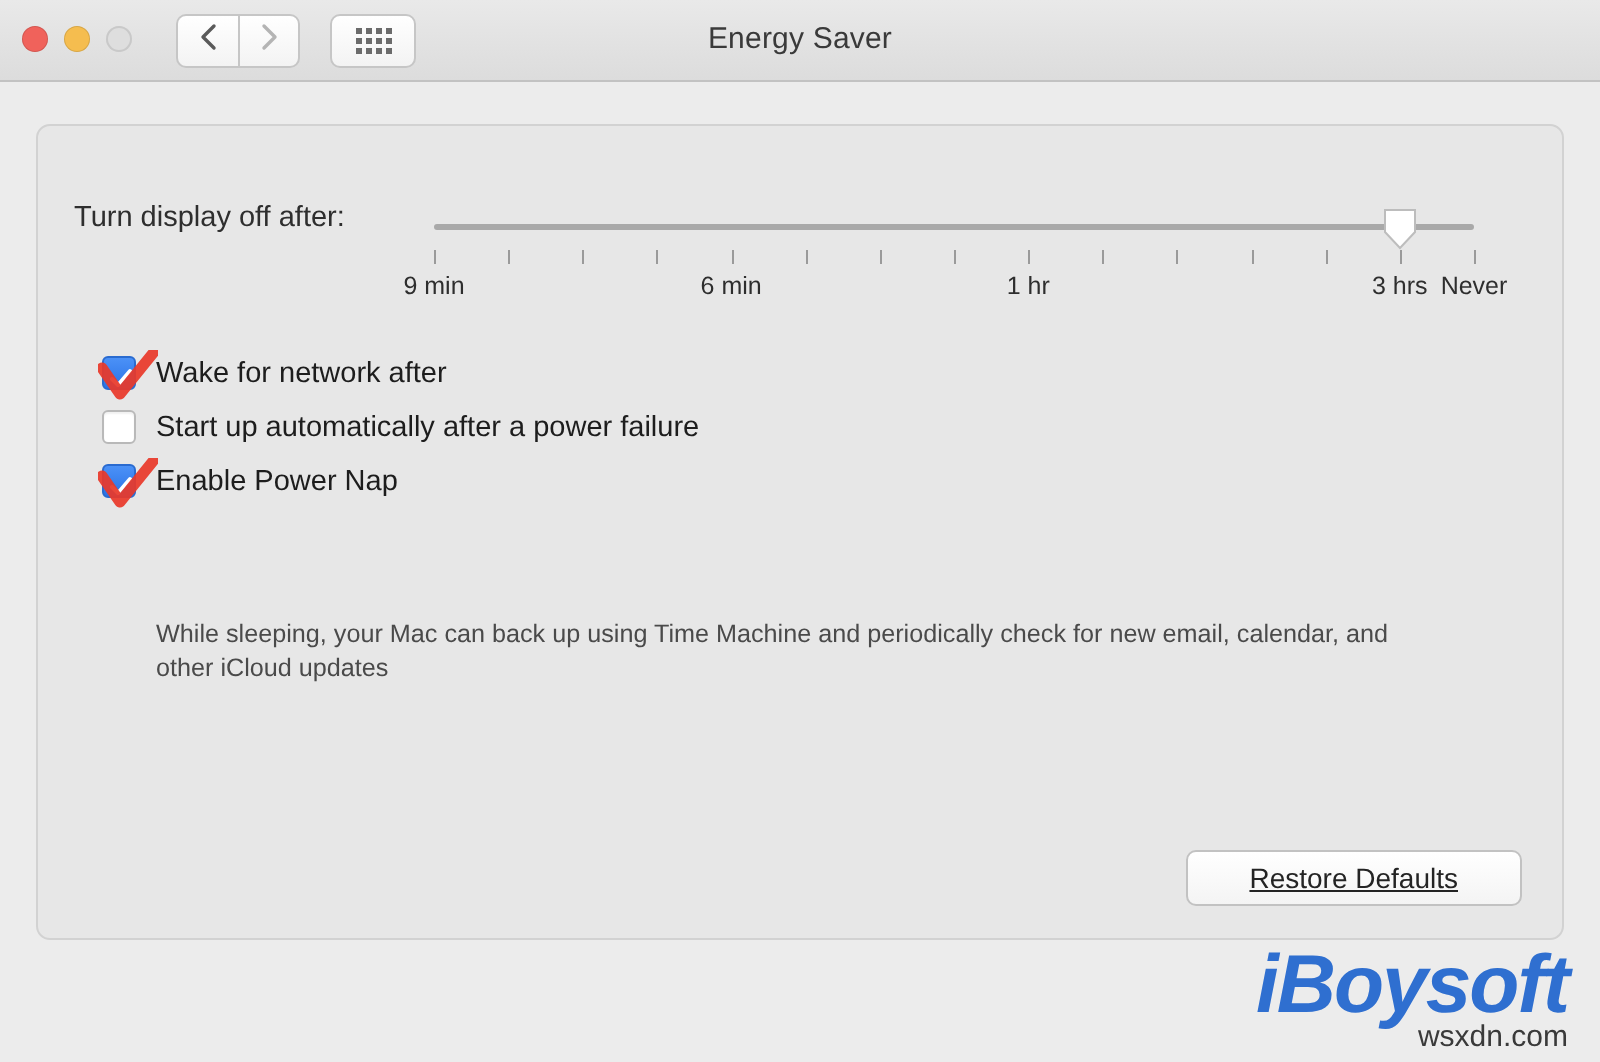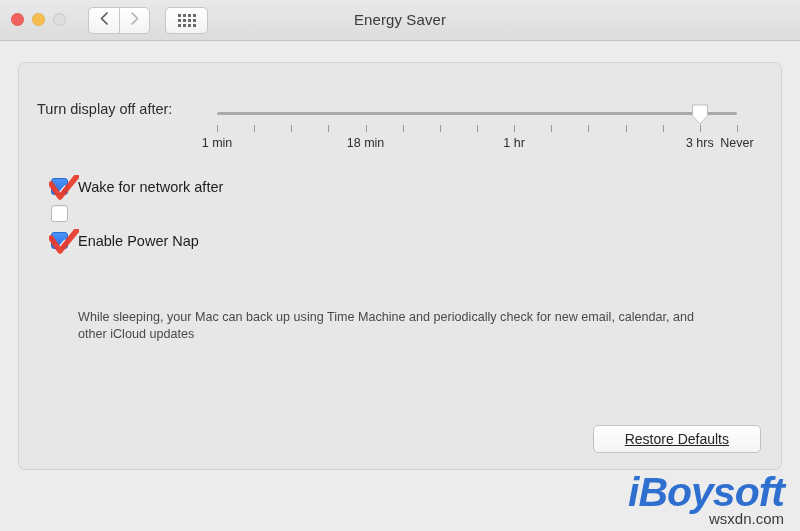--- a/index.html
+++ b/index.html
@@ -339,22 +339,22 @@
             <i style="left: 260px;"></i>
             <i style="left: 297.143px;"></i>
             <i style="left: 334.286px;"></i>
             <i style="left: 371.429px;"></i>
             <i style="left: 408.571px;"></i>
             <i style="left: 445.714px;"></i>
             <i style="left: 482.857px;"></i>
             <i style="left: 520px;"></i>
           </div>
         <div class="tick-labels" id="tick-labels">
-            <span style="left: 0px;">1 min</span>
-            <span style="left: 148.571px;">18 min</span>
+            <span style="left: 0px;">9 min</span>
+            <span style="left: 148.571px;">6 min</span>
             <span style="left: 297.143px;">1 hr</span>
             <span style="left: 482.857px;">3 hrs</span>
             <span style="left: 520px;">Never</span>
           </div>
         <div class="thumb" id="thumb" style="left: 482.857px;">
           <svg width="17" height="21" viewBox="0 0 17 21">
             <path d="M1,1 H16 V12 L8.5,20 L1,12 Z" fill="#ffffff" stroke="#bdbdbd" stroke-width="1"></path>
           </svg>
         </div>
       </div>
@@ -369,20 +369,21 @@
       </svg>
     </span>
     <svg class="redcheck" viewBox="0 0 30 26">
       <path d="M2,9 L11,22 L28,1" fill="none" stroke="#e8392a" stroke-width="5.5" stroke-linecap="round" stroke-linejoin="round" opacity="0.93"></path>
     </svg>
           </div>
           <span class="check-label">Wake for network after</span>
         </div>
         <div class="check-row">
           <div class="cbox off"></div>
+          <span class="check-label">Start up automatically after a power failure</span>
         </div>
         <div class="check-row">
           <div class="cbox on">
     <span class="tickmark">
       <svg width="11" height="11" viewBox="0 0 11 11">
         <polyline points="1,5.5 4,8.5 10,1.5" fill="none" stroke="#ffffff" stroke-width="2" stroke-linecap="round" stroke-linejoin="round"></polyline>
       </svg>
     </span>
     <svg class="redcheck" viewBox="0 0 30 26">
       <path d="M2,9 L11,22 L28,1" fill="none" stroke="#e8392a" stroke-width="5.5" stroke-linecap="round" stroke-linejoin="round" opacity="0.93"></path>

